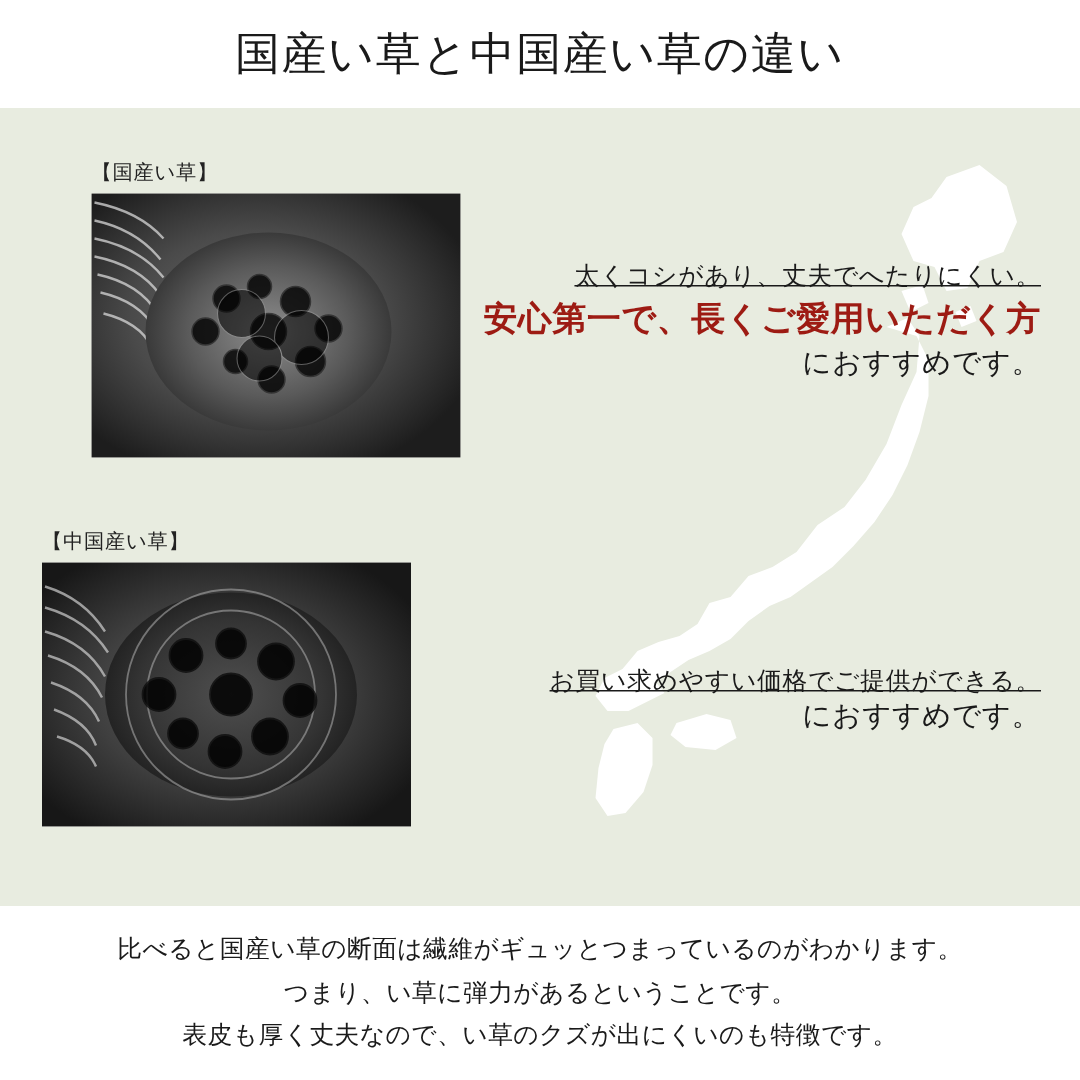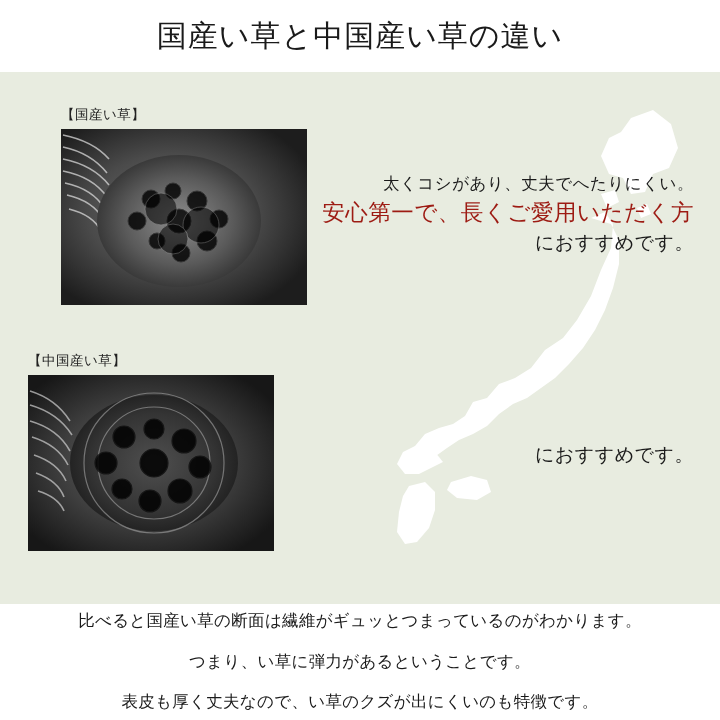--- a/index.html
+++ b/index.html
@@ -92,25 +92,26 @@
   
   .txt-block {
     position: absolute;
     text-align: right;
     color: #1a1a1a;
   }
   .txt-line1 {
     font-size: 16.5px;
     letter-spacing: 0.5px;
     line-height: 1.4;
+    text-decoration: underline;
   }
   .txt-red {
     font-size: 22.5px;
     color: #9d1b13;
-    font-weight: normal;
+    font-weight: bold;
     letter-spacing: 0.5px;
     line-height: 1.45;
     margin-top: 2px;
   }
   .txt-line3 {
     font-size: 19px;
     letter-spacing: 0.5px;
     line-height: 1.4;
     margin-top: 0;
   }
@@ -120,21 +121,21 @@
     position: absolute;
     left: 0;
     top: 604px;
     width: 720px;
     height: 116px;
     background: #ffffff;
     display: flex;
     flex-direction: column;
     align-items: center;
     justify-content: center;
-    gap: 16px;
+    gap: 4px;
   }
   .footer-line {
     font-size: 16.5px;
     color: #1a1a1a;
     letter-spacing: 0.3px;
     line-height: 1.5;
     white-space: nowrap;
   }
 </style>
 </head>
@@ -266,20 +267,21 @@
               <circle cx="122" cy="126" r="11"></circle>
             <circle cx="94" cy="114" r="10"></circle>
               <circle cx="78" cy="88" r="11"></circle>
             <circle cx="126" cy="88" r="14"></circle>
           </g>
         </svg>
       </div>
     </div>
 
     <div class="txt-block" style="left:290px; top:370px; width:404px;">
+      <div class="txt-line1">お買い求めやすい価格でご提供ができる。</div>
       <div class="txt-line3">におすすめです。</div>
     </div>
 
   </div>
 
   <div class="footer">
     <div class="footer-line">比べると国産い草の断面は繊維がギュッとつまっているのがわかります。</div>
     <div class="footer-line">つまり、い草に弾力があるということです。</div>
     <div class="footer-line">表皮も厚く丈夫なので、い草のクズが出にくいのも特徴です。</div>
   </div>

